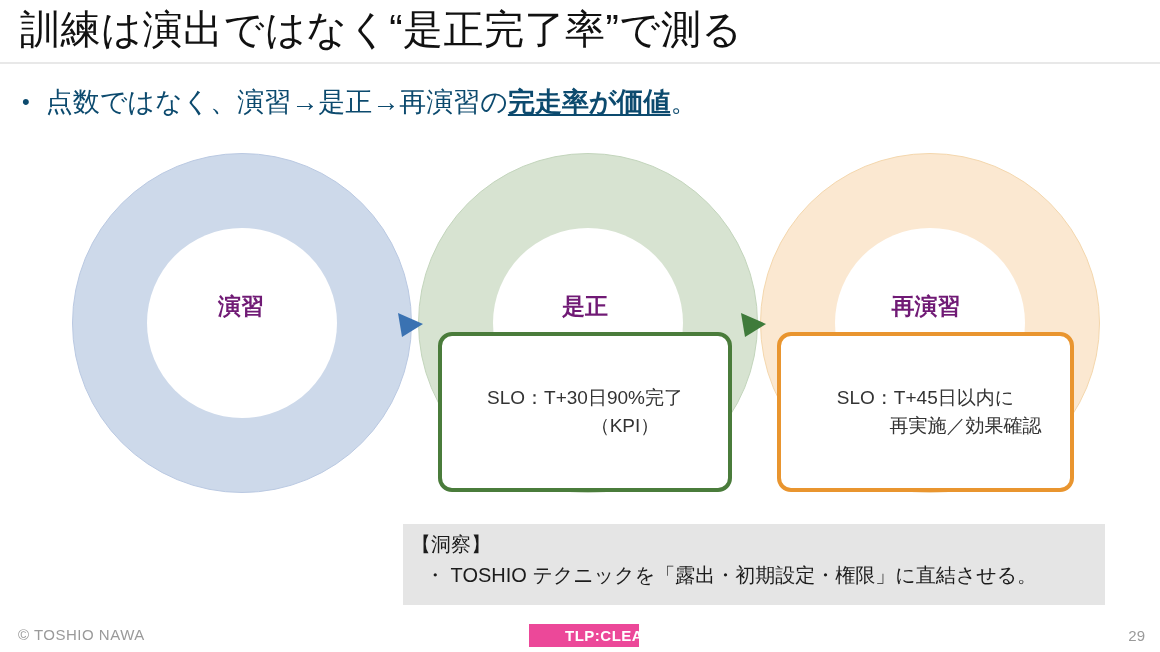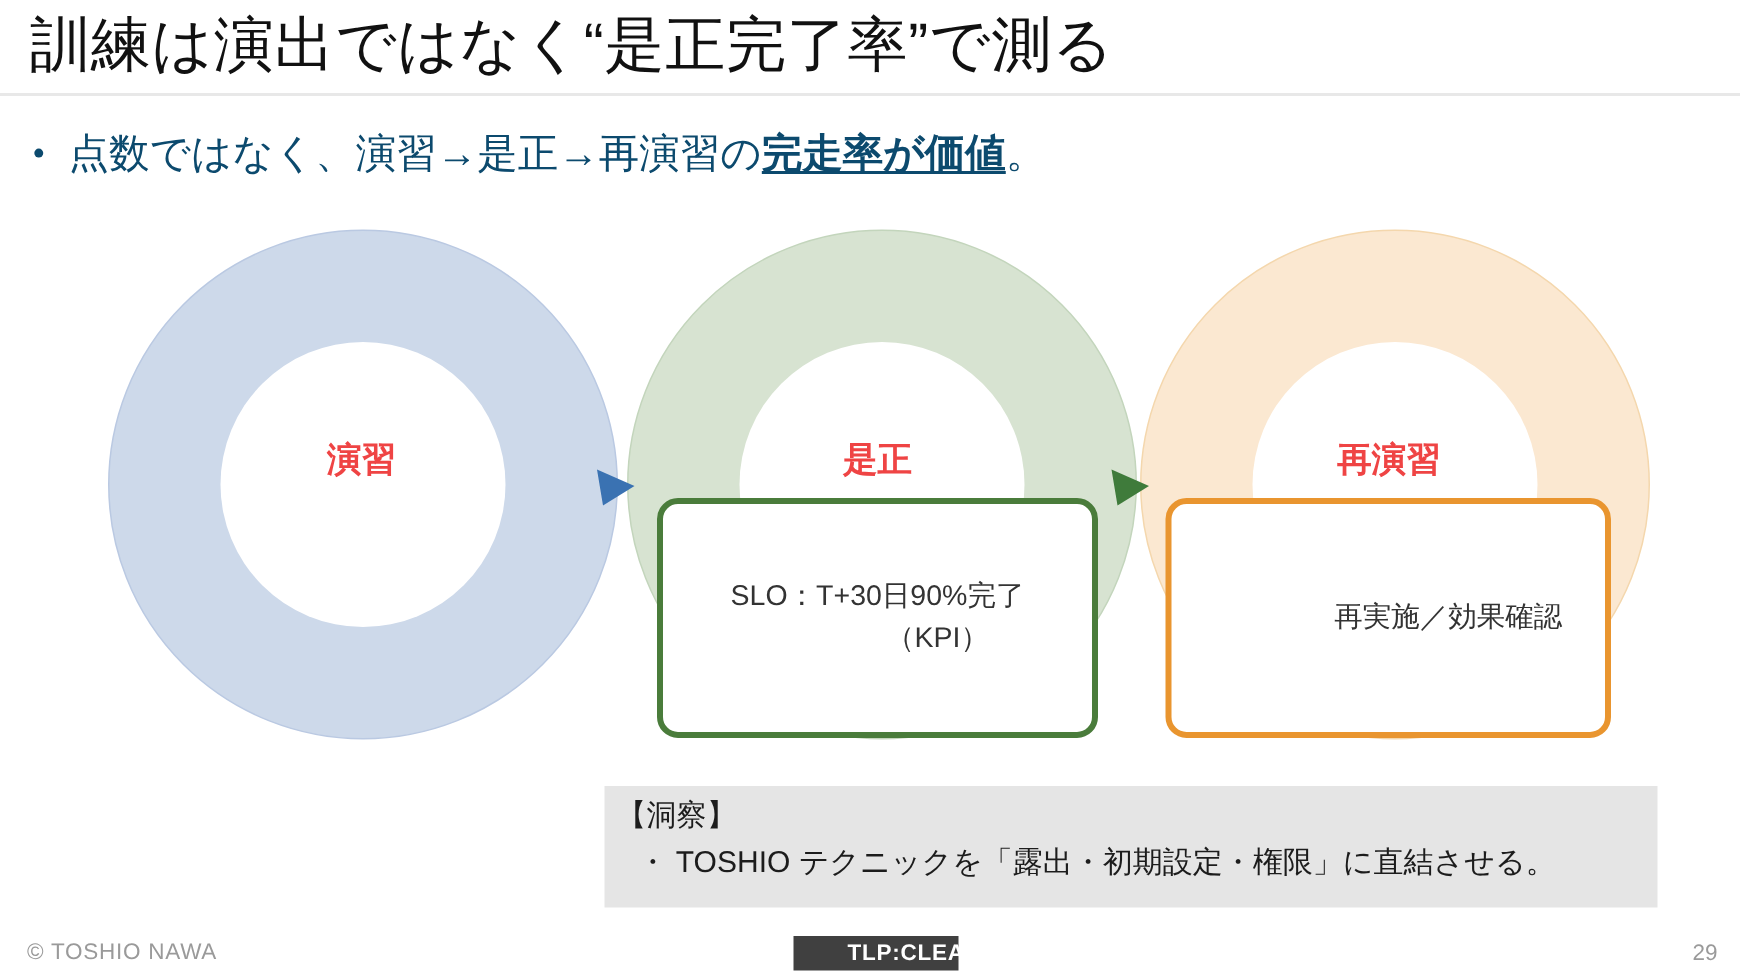--- a/index.html
+++ b/index.html
@@ -76,21 +76,21 @@
   .ring2 { left: 418px; }
   .ring3 { left: 760px; }
 
   .stage-label {
     position: absolute;
     top: 291px;
     width: 200px;
     text-align: center;
     font-size: 23px;
     font-weight: bold;
-    color: #ef4444;
+    color: #701a75;
   }
   .label1 { left: 141px; }
   .label2 { left: 485px; }
   .label3 { left: 826px; }
 
   .slo-box {
     position: absolute;
     background: #ffffff;
     border: 4px solid #000;
     border-radius: 14px;
@@ -145,21 +145,21 @@
     font-size: 15px;
     letter-spacing: 0.5px;
     color: #9a9a9a;
   }
   .tlp-badge {
     position: absolute;
     left: 529px;
     top: 624px;
     width: 110px;
     height: 23px;
-    background: #404040;
+    background: #ec4899;
     color: #ffffff;
     font-size: 15px;
     font-weight: bold;
     text-align: center;
     line-height: 23px;
     letter-spacing: 0.5px;
     padding-left: 36px;
   }
   .page-num {
     position: absolute;
@@ -200,20 +200,21 @@
 
   <div class="stage-label label1">演習</div>
   <div class="stage-label label2">是正</div>
   <div class="stage-label label3">再演習</div>
 
   <div class="slo-box box2" style="border-color: rgb(74, 124, 59);">
     <div class="slo-line">SLO：T+30日90%完了</div>
     <div class="slo-line cont">（KPI）</div>
   </div>
   <div class="slo-box box3" style="border-color: rgb(233, 149, 47);">
+    <div class="slo-line">SLO：T+45日以内に</div>
     <div class="slo-line cont">再実施／効果確認</div>
   </div>
 
   <div class="insight" style="background-color: #e5e5e5;">
     <div class="insight-heading">【洞察】</div>
     <div class="insight-line">・ TOSHIO テクニックを「露出・初期設定・権限」に直結させる。</div>
   </div>
 
   <div class="copyright">© TOSHIO NAWA</div>
   <div class="tlp-badge">TLP:CLEAR</div>

